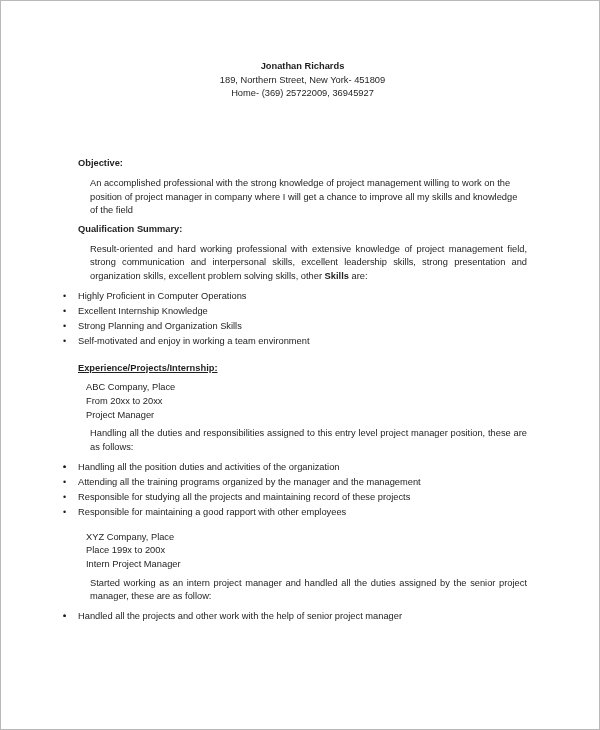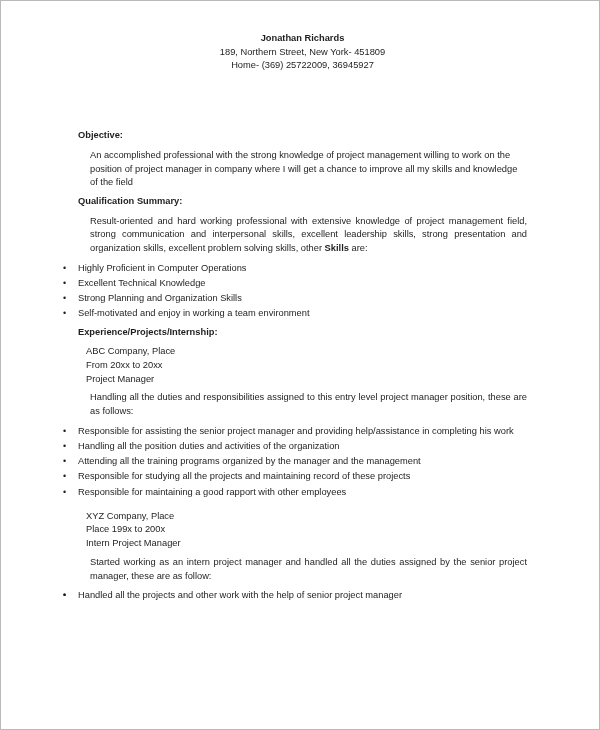--- a/index.html
+++ b/index.html
@@ -10,36 +10,36 @@
   .page {
     box-sizing: border-box;
     width: 600px;
     height: 730px;
     background: #ffffff;
     border: 1px solid #b9b9b9;
     font-family: "Liberation Sans", sans-serif;
     font-size: 9.3px;
     line-height: 13.7px;
     color: #1e1e1e;
-    padding: 31px 72px 0 77px;
+    padding: 59px 72px 0 77px;
     overflow: hidden;
   }
   .doc-header {
     text-align: center;
     margin: 0 0 56px 0;
   }
   .doc-header .name {
     font-weight: 700;
   }
   .sec-h {
     font-weight: 700;
     margin: 0 0 6px 0;
   }
   .sec-h.gap-sm { margin-top: 4px; }
-  .sec-h.gap-md { margin-top: 4px; }
+  .sec-h.gap-md { margin-top: 12px; text-decoration: underline; }
   .para {
     margin: 0 0 5px 12px;
   }
   .justify {
     text-align: justify;
   }
   ul.blist {
     list-style: none;
     margin: 5px 0 0 0;
     padding: 0;
@@ -77,35 +77,35 @@
   </div>
 
   <div class="sec-h">Objective:</div>
   <p class="para">An accomplished professional with the strong knowledge of project management willing to work on the position of project manager in company where I will get a chance to improve all my skills and knowledge of the field</p>
 
   <div class="sec-h gap-sm">Qualification Summary:</div>
   <p class="para justify"><span>Result-oriented and hard working professional with extensive knowledge of project management field, strong communication and interpersonal skills, excellent leadership skills, strong presentation and organization skills, excellent problem solving skills, other </span><b>Skills</b><span> are:</span></p>
 
   <ul class="blist">
     <li><span class="bullet">•</span><span>Highly Proficient in Computer Operations</span></li>
-    <li><span class="bullet">•</span><span>Excellent Technical Knowledge</span></li>
+    <li><span class="bullet">•</span><span>Excellent Internship Knowledge</span></li>
     <li><span class="bullet">•</span><span>Strong Planning and Organization Skills</span></li>
     <li><span class="bullet">•</span><span>Self-motivated and enjoy in working a team environment</span></li>
   </ul>
 
   <div class="sec-h gap-md">Experience/Projects/Internship:</div>
 
   <div class="job-header">
     <div>ABC Company, Place</div>
     <div>From 20xx to 20xx</div>
     <div>Project Manager</div>
   </div>
   <p class="para justify">Handling all the duties and responsibilities assigned to this entry level project manager position, these are as follows:</p>
   <ul class="blist duties">
-    <li><span class="bullet">•</span><span>Responsible for assisting the senior project manager and providing help/assistance in completing his work</span></li>
+    <li><span class="bullet">•</span></li>
     <li><span class="bullet">•</span><span>Handling all the position duties and activities of the organization</span></li>
     <li><span class="bullet">•</span><span>Attending all the training programs organized by the manager and the management</span></li>
     <li><span class="bullet">•</span><span>Responsible for studying all the projects and maintaining record of these projects</span></li>
     <li><span class="bullet">•</span><span>Responsible for maintaining a good rapport with other employees</span></li>
   </ul>
 
   <div class="job-header">
     <div>XYZ Company, Place</div>
     <div>Place 199x to 200x</div>
     <div>Intern Project Manager</div>

